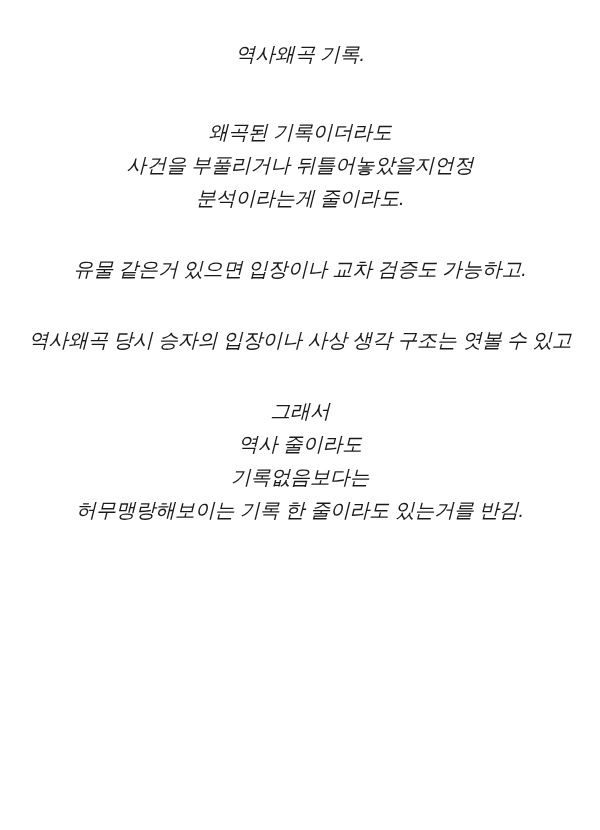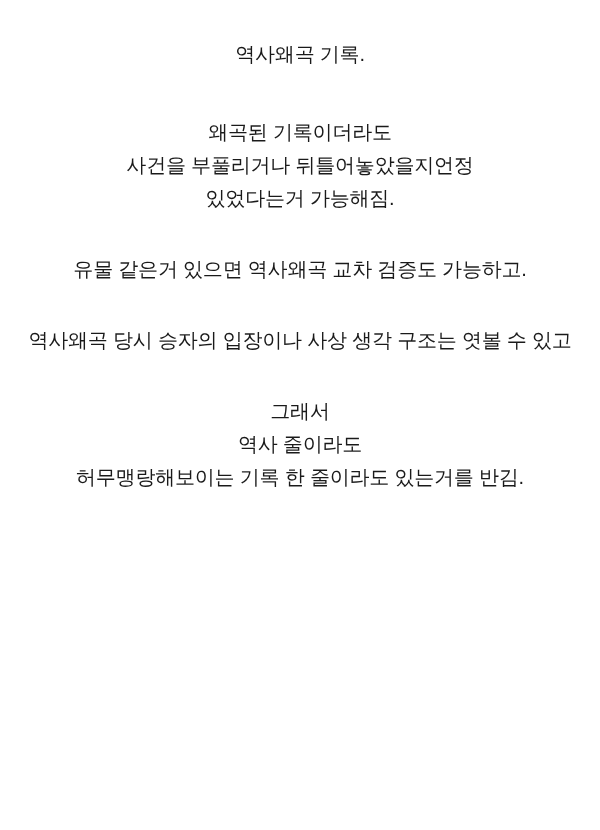--- a/index.html
+++ b/index.html
@@ -16,20 +16,21 @@
     overflow: hidden;
   }
   .page {
     width: 600px;
     height: 830px;
     box-sizing: border-box;
     padding: 38px 18px 20px 18px;
     display: flex;
     flex-direction: column;
     align-items: center;
+    font-style: italic;
   }
   .block {
     width: 100%;
     text-align: center;
   }
   .line {
     font-size: 20px;
     line-height: 33px;
     letter-spacing: -0.2px;
     white-space: pre-wrap;
@@ -45,36 +46,37 @@
 
   <div class="block">
     <div class="line">역사왜곡 기록.</div>
   </div>
 
   <div class="spacer-lg"></div>
 
   <div class="block">
     <div class="line">왜곡된 기록이더라도</div>
     <div class="line">사건을 부풀리거나 뒤틀어놓았을지언정</div>
-    <div class="line">있었다는거 가능해짐.</div>
+    <div class="line">분석이라는게 줄이라도.</div>
   </div>
 
   <div class="spacer-md"></div>
 
   <div class="block">
-    <div class="line">유물 같은거 있으면 역사왜곡 교차 검증도 가능하고.</div>
+    <div class="line">유물 같은거 있으면 입장이나 교차 검증도 가능하고.</div>
   </div>
 
   <div class="spacer-md"></div>
 
   <div class="block">
     <div class="line">역사왜곡 당시 승자의 입장이나 사상 생각 구조는 엿볼 수 있고</div>
   </div>
 
   <div class="spacer-md"></div>
 
   <div class="block">
     <div class="line">그래서</div>
     <div class="line">역사 줄이라도</div>
+    <div class="line">기록없음보다는</div>
     <div class="line">허무맹랑해보이는 기록 한 줄이라도 있는거를 반김.</div>
   </div>
 
 </div>
 
 </body></html>

